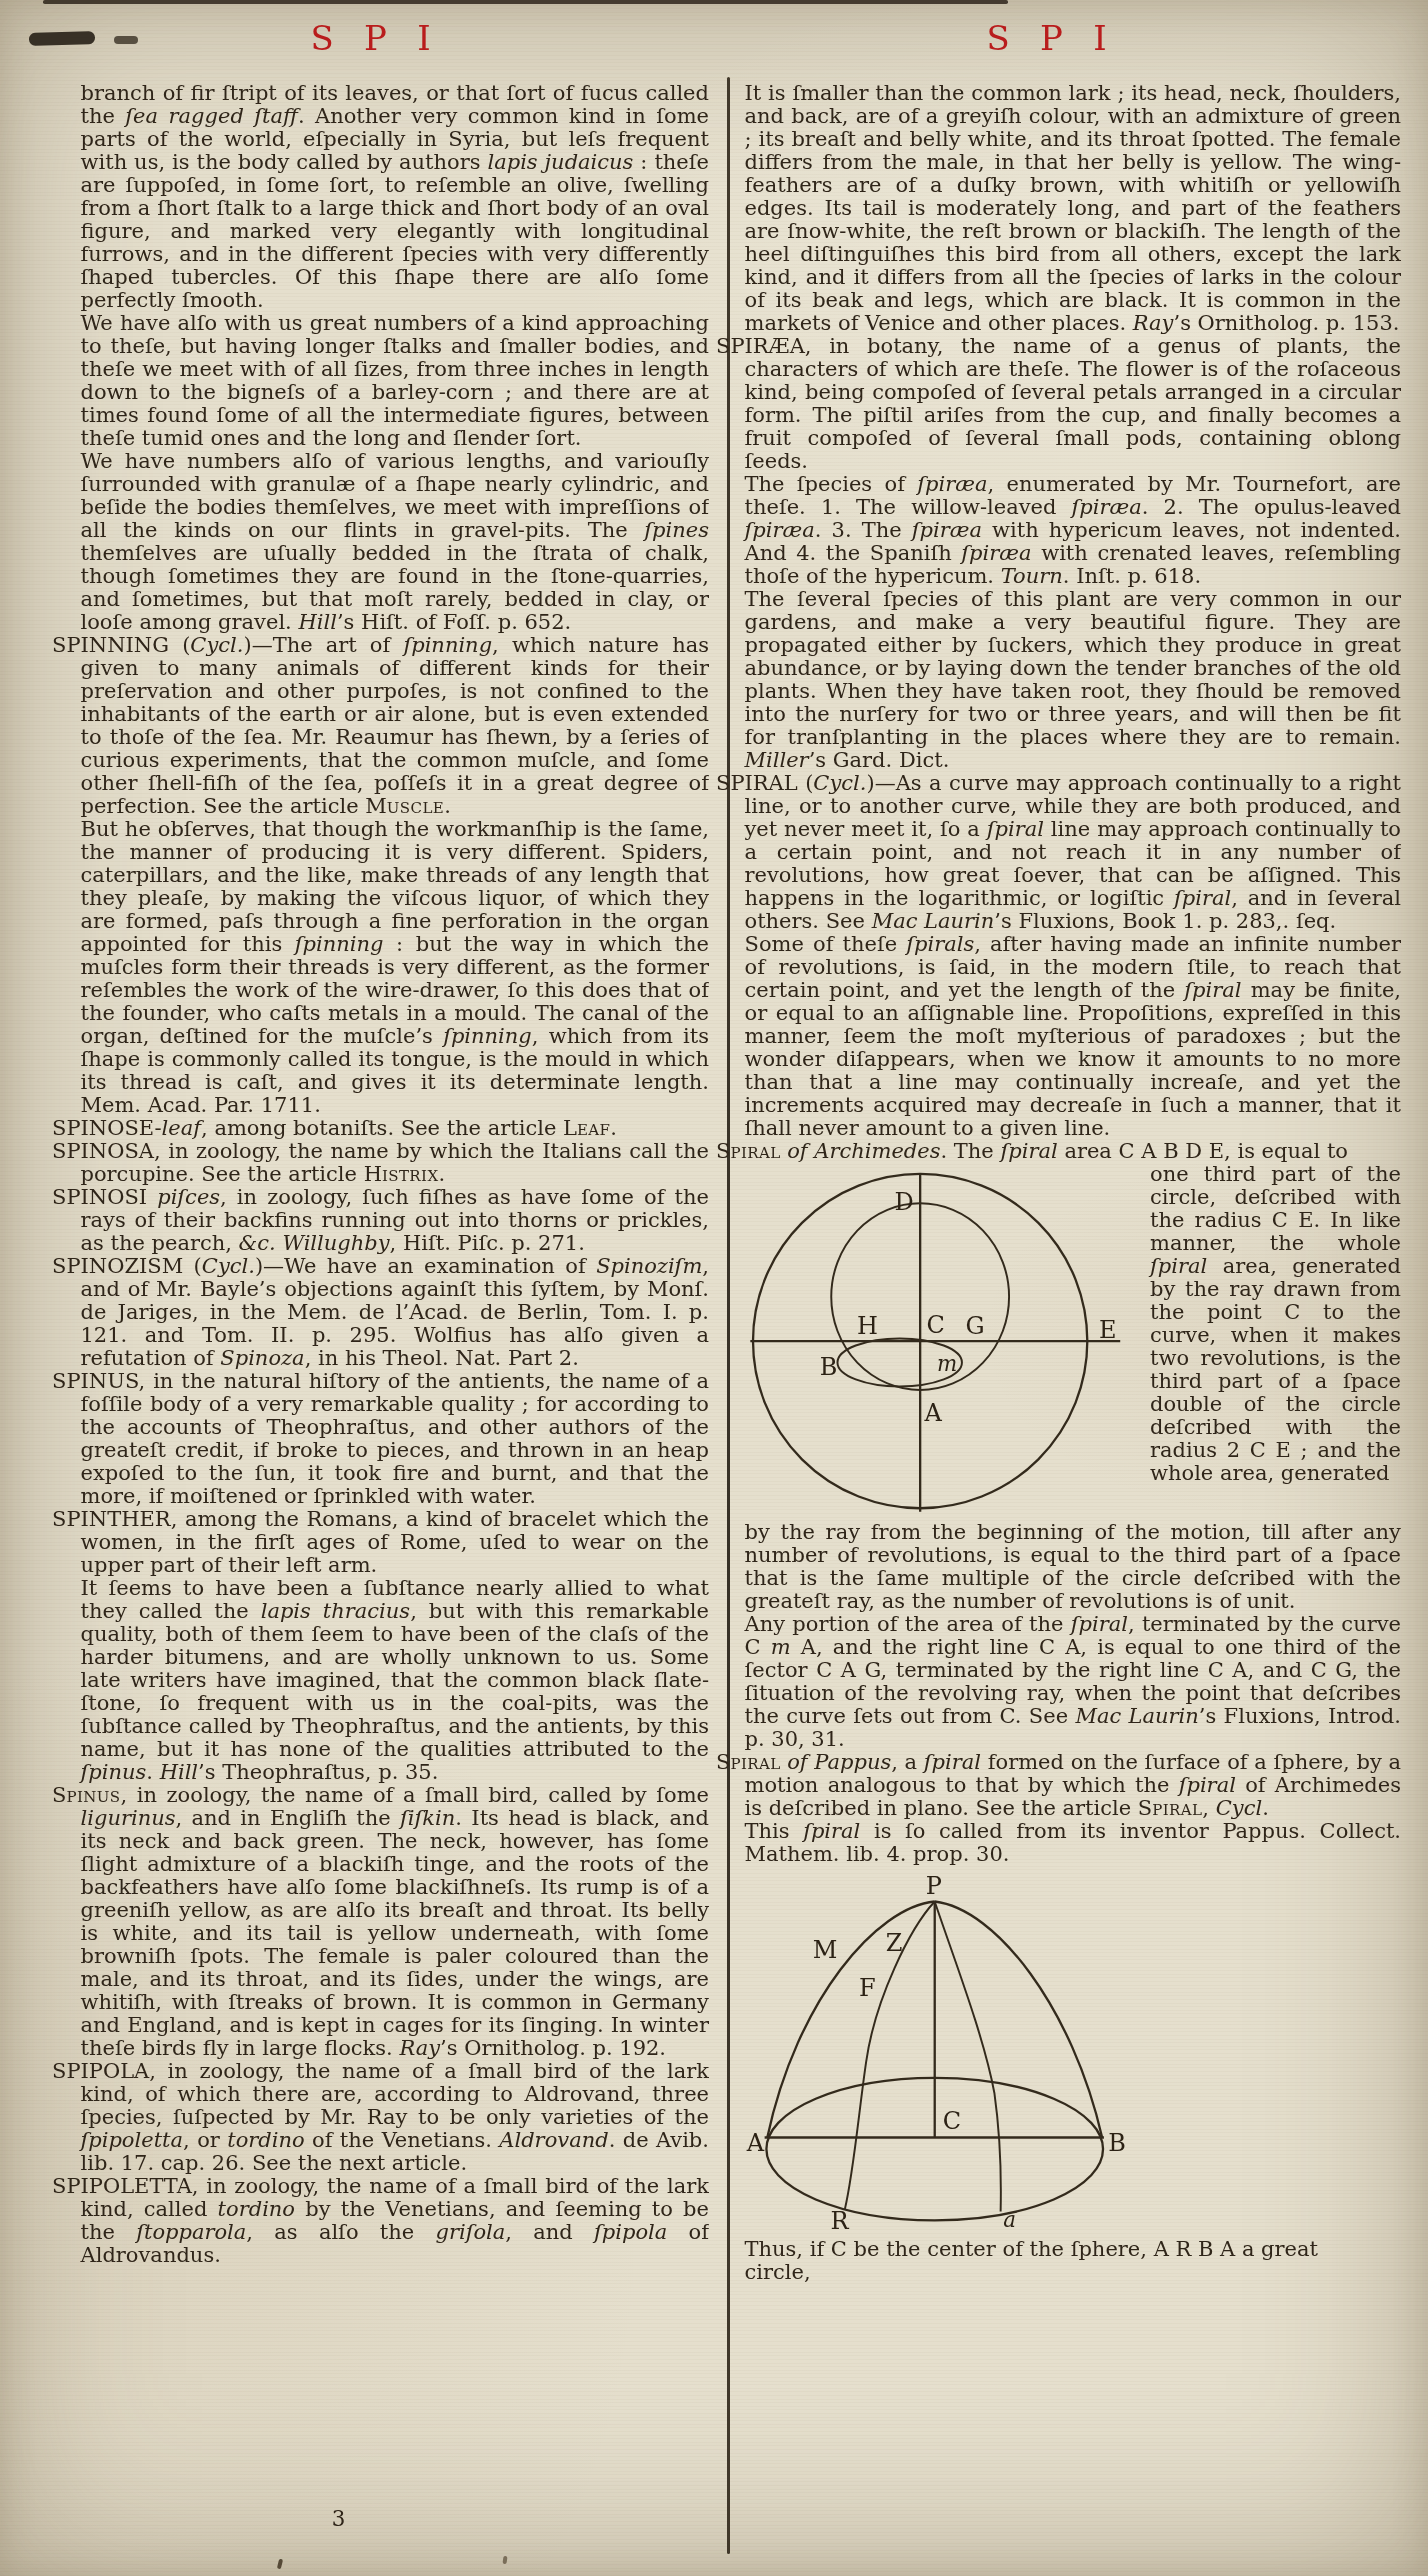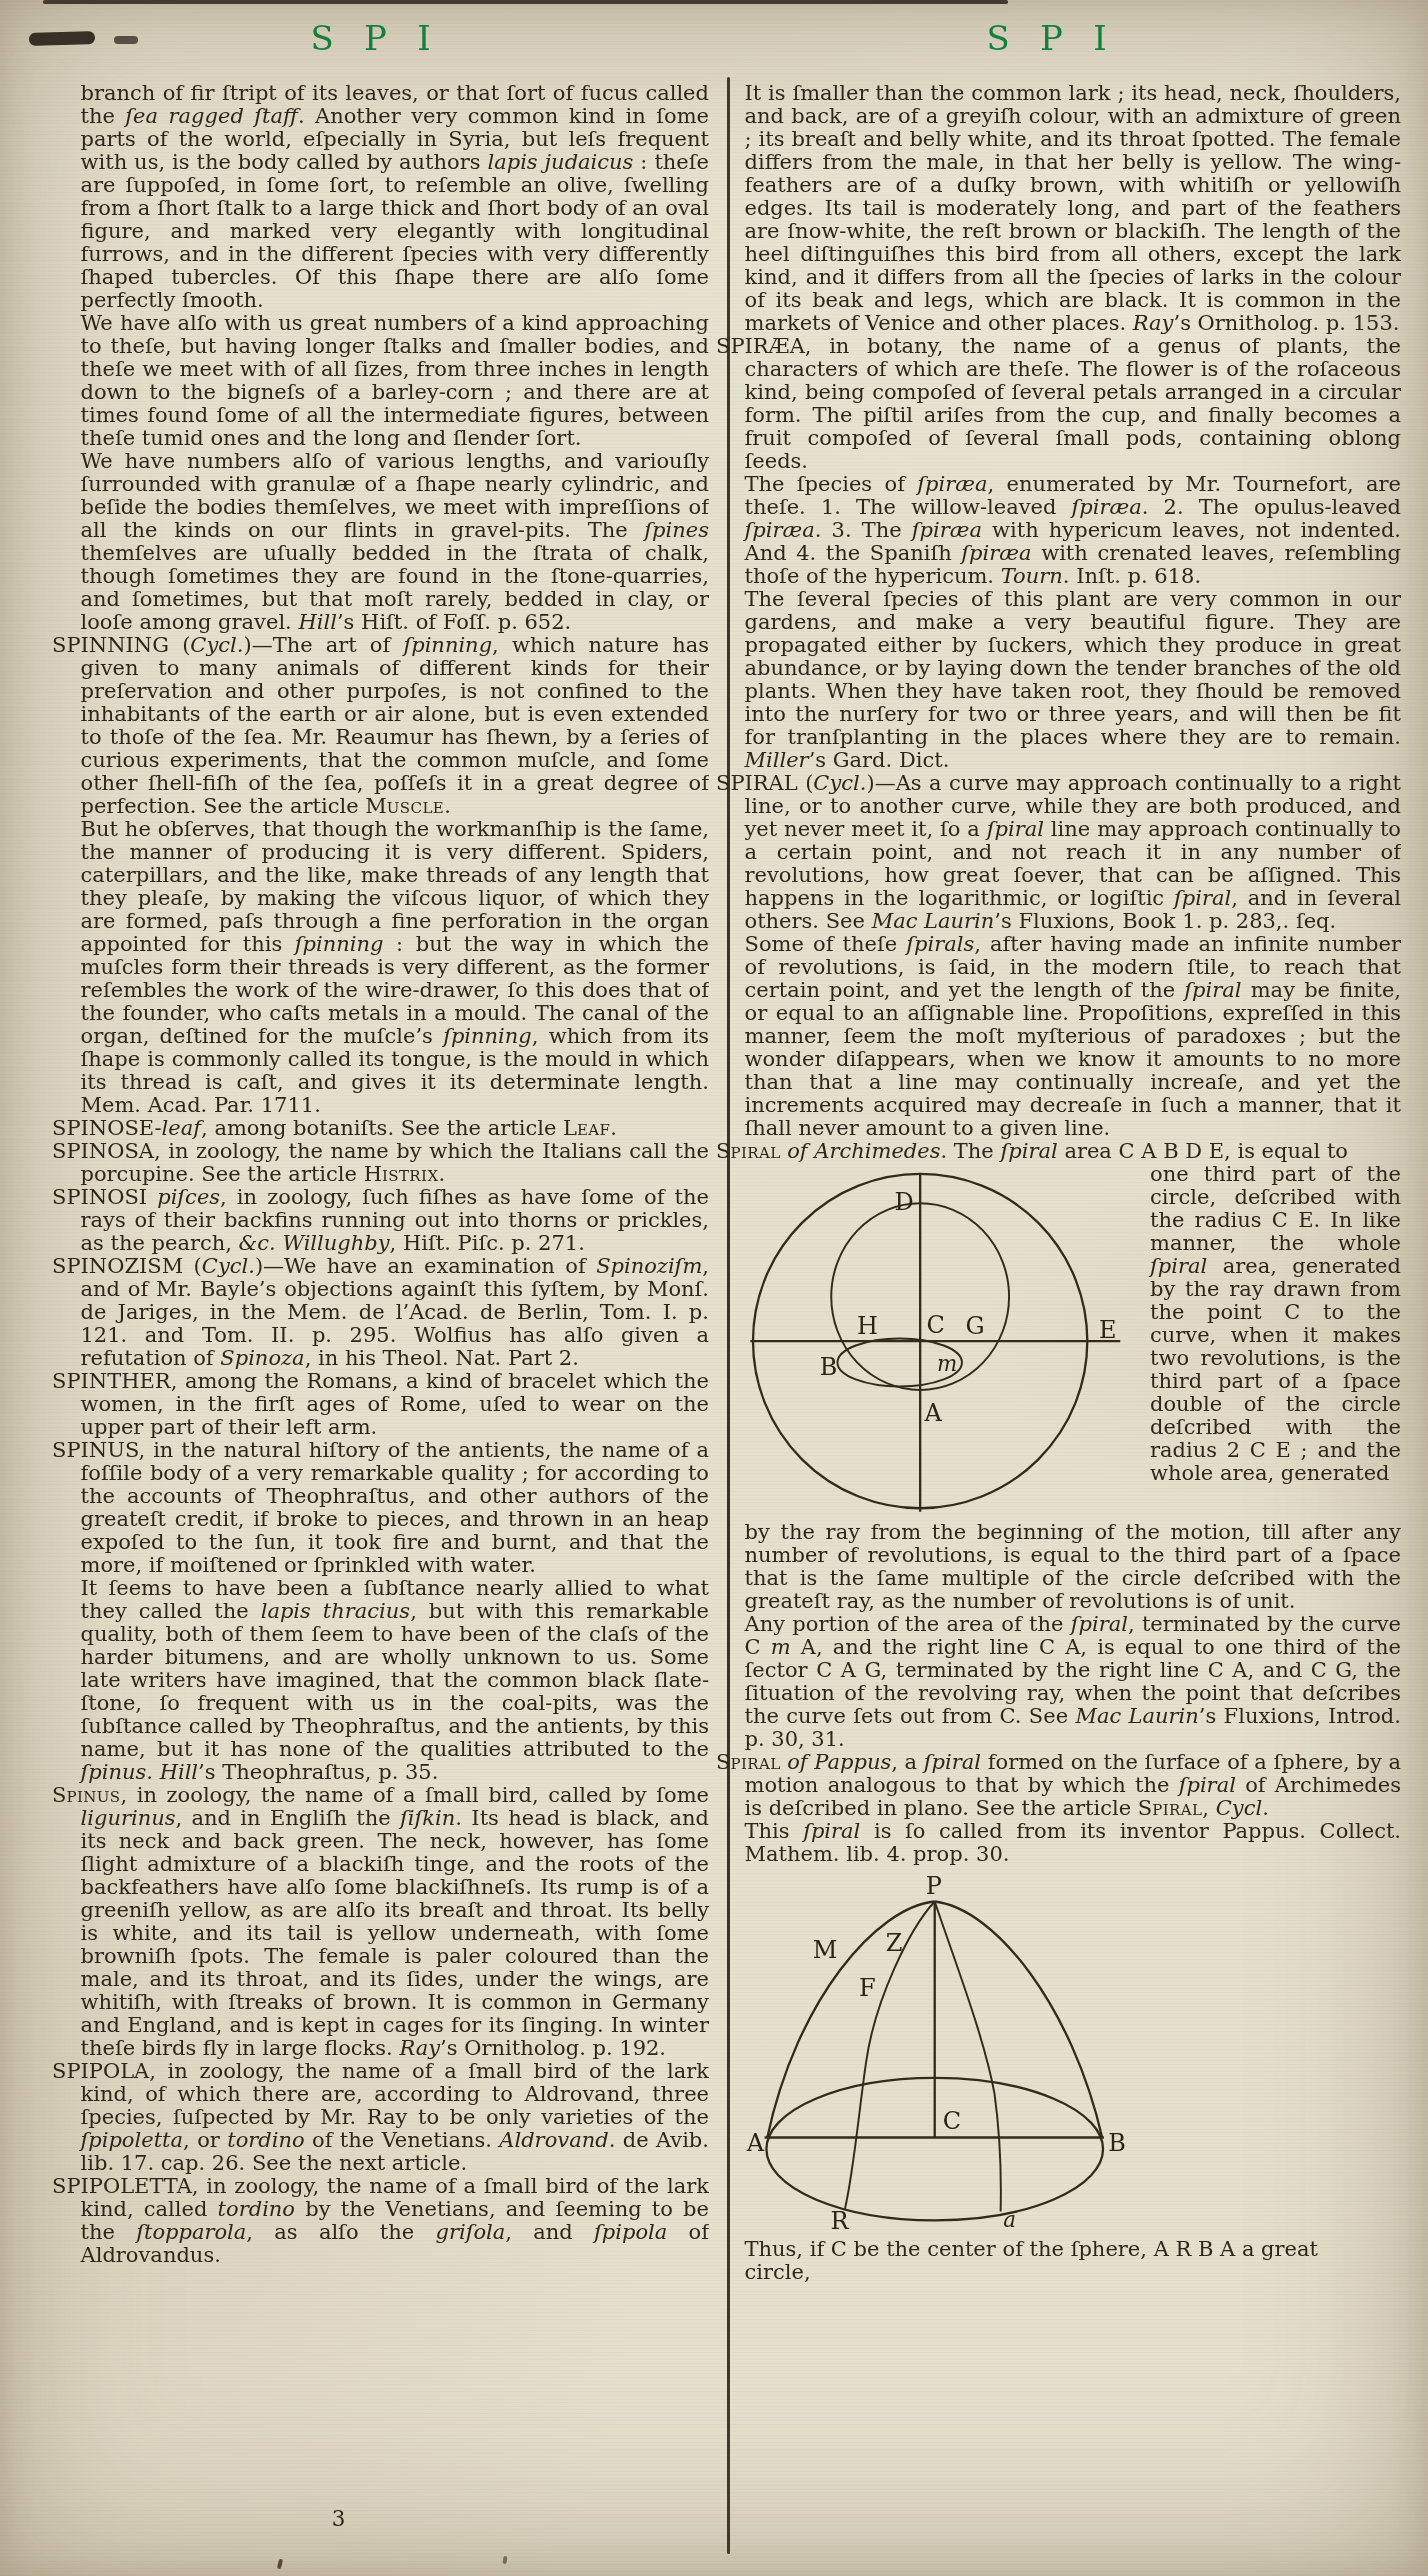--- a/index.html
+++ b/index.html
@@ -16,21 +16,21 @@
   }
   .vignette{position:absolute;inset:0;pointer-events:none;
     box-shadow:inset 0 0 169px rgba(95,75,45,.38), inset 0 0 36px rgba(95,75,45,.18);}
   .topline{position:absolute;left:43px;top:0;width:965px;height:4.4px;background:#241c12;opacity:.8;border-radius:1.8px;}
   .smudge1{position:absolute;left:29px;top:32px;width:66px;height:13.3px;background:#1d160e;border-radius:6.2px;opacity:.85;transform:rotate(-1.5deg);}
   .smudge2{position:absolute;left:114px;top:36px;width:24px;height:8px;background:#241b10;border-radius:4.4px;opacity:.7;}
   .speck1{position:absolute;left:278px;top:2559px;width:4.4px;height:9.8px;background:#3a2d1c;border-radius:2.7px;transform:rotate(14deg);opacity:.8;}
   .speck2{position:absolute;left:503px;top:2556px;width:4.4px;height:8px;background:#463723;border-radius:2.7px;transform:rotate(8deg);opacity:.6;}
 
   .runhead{position:absolute;top:18px;width:285px;text-align:center;
-    font-size:34px;letter-spacing:9.8px;color:#15803d;}
+    font-size:34px;letter-spacing:9.8px;color:#b91c1c;}
   #runhead-left{left:233px;}
   #runhead-right{left:909px;}
 
   .colrule{position:absolute;left:727px;top:77px;width:2.7px;height:2477px;
     background:linear-gradient(#2c2316, #1f1910 60%, #2c2316);opacity:.88;border-radius:1.8px;}
 
   .col{position:absolute;top:82px;font-size:21px;line-height:23px;
     text-align:justify;overflow:hidden;height:2483px;}
   #col-left{left:52px;width:657px;}
   #col-right{left:716px;width:685px;}
@@ -72,22 +72,22 @@
 <div class="col" id="col-left">
     <p class="para">branch of fir ſtript of its leaves, or that ſort of fucus called the <i>ſea ragged ſtaff</i>.  Another very common kind in ſome parts of the world, eſpecially in Syria, but leſs frequent with us, is the body called by authors <i>lapis judaicus</i> : theſe are ſuppoſed, in ſome ſort, to reſemble an olive, ſwelling from a ſhort ſtalk to a large thick and ſhort body of an oval figure, and marked very elegantly with longitudinal furrows, and in the different ſpecies with very differently ſhaped tubercles.  Of this ſhape there are alſo ſome perfectly ſmooth.</p>
     <p class="para">We have alſo with us great numbers of a kind approaching to theſe, but having longer ſtalks and ſmaller bodies, and theſe we meet with of all ſizes, from three inches in length down to the bigneſs of a barley-corn ; and there are at times found ſome of all the intermediate figures, between theſe tumid ones and the long and ſlender ſort.</p>
     <p class="para">We have numbers alſo of various lengths, and variouſly ſurrounded with granulæ of a ſhape nearly cylindric, and beſide the bodies themſelves, we meet with impreſſions of all the kinds on our flints in gravel-pits.  The <i>ſpines</i> themſelves are uſually bedded in the ſtrata of chalk, though ſometimes they are found in the ſtone-quarries, and ſometimes, but that moſt rarely, bedded in clay, or looſe among gravel.  <i>Hill</i>’s Hiſt. of Foſſ. p. 652.</p>
     <p class="entry">SPINNING (<i>Cycl.</i>)—The art of <i>ſpinning</i>, which nature has given to many animals of different kinds for their preſervation and other purpoſes, is not confined to the inhabitants of the earth or air alone, but is even extended to thoſe of the ſea.  Mr. Reaumur has ſhewn, by a ſeries of curious experiments, that the common muſcle, and ſome other ſhell-fiſh of the ſea, poſſeſs it in a great degree of perfection.  See the article M<sc>uscle</sc>.</p>
     <p class="para">But he obſerves, that though the workmanſhip is the ſame, the manner of producing it is very different.  Spiders, caterpillars, and the like, make threads of any length that they pleaſe, by making the viſcous liquor, of which they are formed, paſs through a fine perforation in the organ appointed for this <i>ſpinning</i> : but the way in which the muſcles form their threads is very different, as the former reſembles the work of the wire-drawer, ſo this does that of the founder, who caſts metals in a mould.  The canal of the organ, deſtined for the muſcle’s <i>ſpinning</i>, which from its ſhape is commonly called its tongue, is the mould in which its thread is caſt, and gives it its determinate length.  Mem. Acad. Par. 1711.</p>
     <p class="entry">SPINOSE-<i>leaf</i>, among botaniſts.  See the article L<sc>eaf</sc>.</p>
     <p class="entry">SPINOSA, in zoology, the name by which the Italians call the porcupine.  See the article H<sc>istrix</sc>.</p>
     <p class="entry">SPINOSI <i>piſces</i>, in zoology, ſuch fiſhes as have ſome of the rays of their backfins running out into thorns or prickles, as the pearch, <i>&amp;c.</i>  <i>Willughby</i>, Hiſt. Piſc. p. 271.</p>
     <p class="entry">SPINOZISM (<i>Cycl.</i>)—We have an examination of <i>Spinoziſm</i>, and of Mr. Bayle’s objections againſt this ſyſtem, by Monſ. de Jariges, in the Mem. de l’Acad. de Berlin, Tom. I. p. 121. and Tom. II. p. 295.  Wolfius has alſo given a refutation of <i>Spinoza</i>, in his Theol. Nat. Part 2.</p>
+    <p class="entry">SPINUS, in the natural hiſtory of the antients, the name of a foſſile body of a very remarkable quality ; for according to the accounts of Theophraſtus, and other authors of the greateſt credit, if broke to pieces, and thrown in an heap expoſed to the ſun, it took fire and burnt, and that the more, if moiſtened or ſprinkled with water.</p>
     <p class="entry">SPINTHER, among the Romans, a kind of bracelet which the women, in the firſt ages of Rome, uſed to wear on the upper part of their left arm.</p>
-    <p class="entry">SPINUS, in the natural hiſtory of the antients, the name of a foſſile body of a very remarkable quality ; for according to the accounts of Theophraſtus, and other authors of the greateſt credit, if broke to pieces, and thrown in an heap expoſed to the ſun, it took fire and burnt, and that the more, if moiſtened or ſprinkled with water.</p>
     <p class="para">It ſeems to have been a ſubſtance nearly allied to what they called the <i>lapis thracius</i>, but with this remarkable quality, both of them ſeem to have been of the claſs of the harder bitumens, and are wholly unknown to us.  Some late writers have imagined, that the common black ſlate-ſtone, ſo frequent with us in the coal-pits, was the ſubſtance called by Theophraſtus, and the antients, by this name, but it has none of the qualities attributed to the <i>ſpinus</i>.  <i>Hill</i>’s Theophraſtus, p. 35.</p>
     <p class="entry">S<sc>pinus</sc>, in zoology, the name of a ſmall bird, called by ſome <i>ligurinus</i>, and in Engliſh the <i>ſiſkin</i>.  Its head is black, and its neck and back green.  The neck, however, has ſome ſlight admixture of a blackiſh tinge, and the roots of the backfeathers have alſo ſome blackiſhneſs.  Its rump is of a greeniſh yellow, as are alſo its breaſt and throat.  Its belly is white, and its tail is yellow underneath, with ſome browniſh ſpots.  The female is paler coloured than the male, and its throat, and its ſides, under the wings, are whitiſh, with ſtreaks of brown.  It is common in Germany and England, and is kept in cages for its ſinging.  In winter theſe birds fly in large flocks.  <i>Ray</i>’s Ornitholog. p. 192.</p>
     <p class="entry">SPIPOLA, in zoology, the name of a ſmall bird of the lark kind, of which there are, according to Aldrovand, three ſpecies, ſuſpected by Mr. Ray to be only varieties of the <i>ſpipoletta</i>, or <i>tordino</i> of the Venetians.  <i>Aldrovand</i>. de Avib. lib. 17. cap. 26.  See the next article.</p>
     <p class="entry">SPIPOLETTA, in zoology, the name of a ſmall bird of the lark kind, called <i>tordino</i> by the Venetians, and ſeeming to be the <i>ſtopparola</i>, as alſo the <i>griſola</i>, and <i>ſpipola</i> of Aldrovandus.</p>
   </div>
 <div class="col" id="col-right">
     <p class="para">It is ſmaller than the common lark ; its head, neck, ſhoulders, and back, are of a greyiſh colour, with an admixture of green ; its breaſt and belly white, and its throat ſpotted.  The female differs from the male, in that her belly is yellow.  The wing-feathers are of a duſky brown, with whitiſh or yellowiſh edges.  Its tail is moderately long, and part of the feathers are ſnow-white, the reſt brown or blackiſh.  The length of the heel diſtinguiſhes this bird from all others, except the lark kind, and it differs from all the ſpecies of larks in the colour of its beak and legs, which are black.  It is common in the markets of Venice and other places.  <i>Ray</i>’s Ornitholog. p. 153.</p>
     <p class="entry">SPIRÆA, in botany, the name of a genus of plants, the characters of which are theſe.  The flower is of the roſaceous kind, being compoſed of ſeveral petals arranged in a circular form.  The piſtil ariſes from the cup, and finally becomes a fruit compoſed of ſeveral ſmall pods, containing oblong ſeeds.</p>
     <p class="para">The ſpecies of <i>ſpiræa</i>, enumerated by Mr. Tournefort, are theſe.  1. The willow-leaved <i>ſpiræa</i>.  2. The opulus-leaved <i>ſpiræa</i>.  3. The <i>ſpiræa</i> with hypericum leaves, not indented.  And 4. the Spaniſh <i>ſpiræa</i> with crenated leaves, reſembling thoſe of the hypericum.  <i>Tourn</i>. Inſt. p. 618.</p>
     <p class="para">The ſeveral ſpecies of this plant are very common in our gardens, and make a very beautiful figure.  They are propagated either by ſuckers, which they produce in great abundance, or by laying down the tender branches of the old plants.  When they have taken root, they ſhould be removed into the nurſery for two or three years, and will then be fit for tranſplanting in the places where they are to remain.  <i>Miller</i>’s Gard. Dict.</p>

